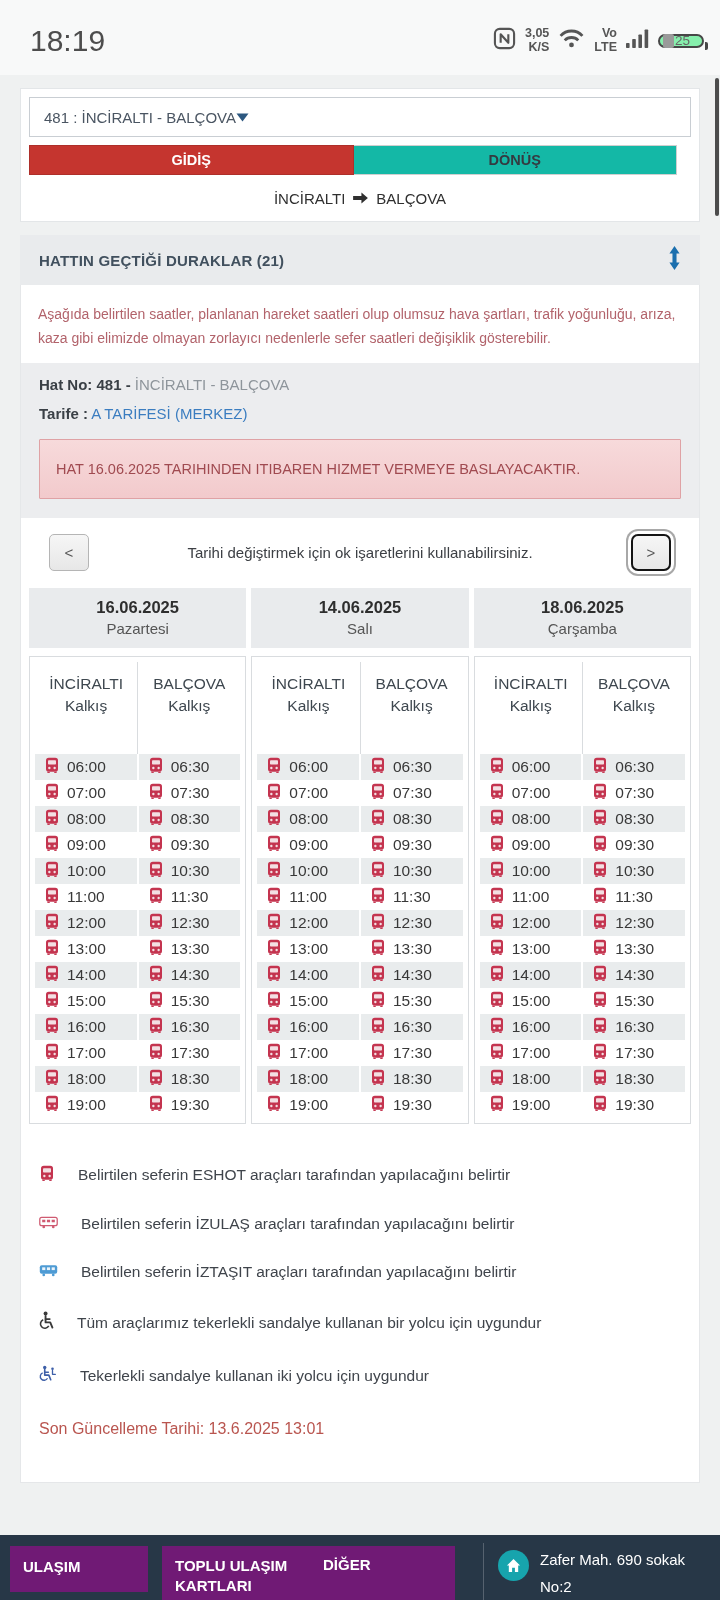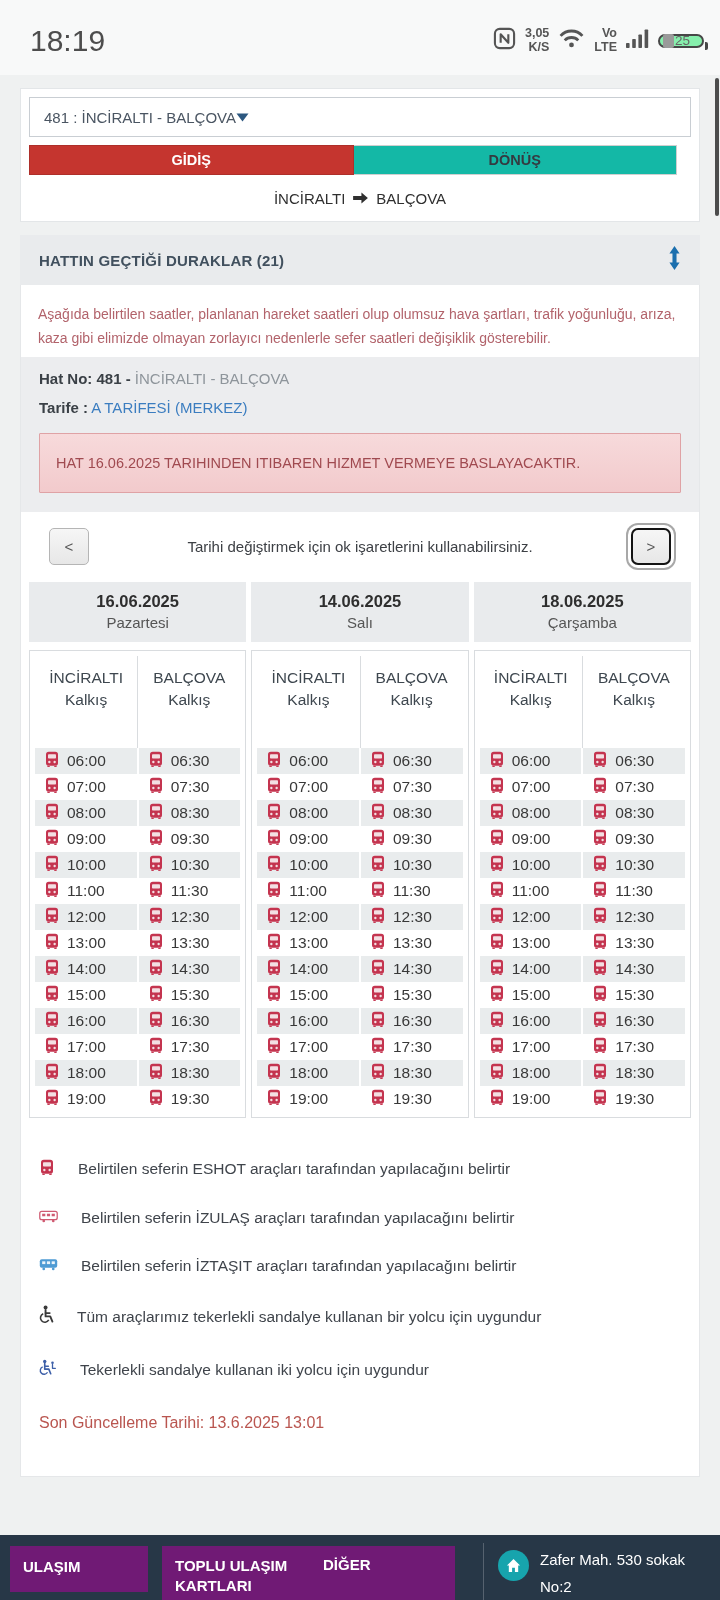--- a/index.html
+++ b/index.html
@@ -32,21 +32,21 @@
   .tab{flex:1;height:30px;display:flex;align-items:center;justify-content:center;
     font-size:14.5px;font-weight:bold;box-sizing:border-box;cursor:pointer}
   .tab-active{background:#c5352f;color:#fff;border:1px solid #ae2f2a}
   .tab-inactive{background:#14b8a6;color:#343a40;border:1px solid #cfcfcf;border-left:none}
   .route-line{display:flex;justify-content:center;align-items:center;gap:8px;
     margin:15px 0 12px;font-size:15px;color:#2f2f2f}
   .stops-bar{margin-top:13px;background:#e9ebed;height:50px;display:flex;align-items:center;
     justify-content:space-between;padding:0 19px;cursor:pointer}
   .stops-title{font-size:15px;font-weight:bold;color:#41505e;letter-spacing:.2px}
   .main-card{background:#fff;border:1px solid #e5e7e9;border-top:none}
-  .disclaimer{padding:17px 17px 7px;font-size:14px;line-height:1.72;color:#b2636b}
+  .disclaimer{padding:17px 17px 13px;font-size:14px;line-height:1.72;color:#b2636b}
   .info-panel{background:#ecedef;padding:13px 18px 19px}
   .hat-line{font-size:15px;color:#8e959b}
   .hat-line b, .tarife-line b{color:#3a4046}
   .tarife-line{margin-top:12px;font-size:15px;color:#3a4046}
   .tarife-link{color:#3b7dc0;text-decoration:none;cursor:pointer}
   .alert-box{margin-top:17px;border:1px solid #dfa2a5;border-radius:1px;
     background:linear-gradient(180deg,#f7dadb 0%,#f2cacc 100%);
     padding:21px 16px;font-size:14.5px;color:#a04a50}
   
   .tt-section{padding:16px 8px 0}
@@ -1304,17 +1304,17 @@
   <div class="f-box b1">TOPLU ULAŞIM KARTLARI</div>
   <div class="f-box b2">DİĞER</div>
   <div class="f-divider"></div>
   <div class="f-addr">
     <span class="home-circle">
       <svg width="15" height="15" viewBox="0 0 16 16">
           <path d="M8 1 L15 8 H13 V15 H9.5 V10.5 H6.5 V15 H3 V8 H1 Z" fill="#fff"></path>
         </svg>
     </span>
     <span class="addr-text">
-      <span>Zafer Mah. 530 sokak No:2</span><br>
+      <span>Zafer Mah. 690 sokak No:2</span><br>
       
     </span>
   </div>
 </div>
 
 </body></html>

